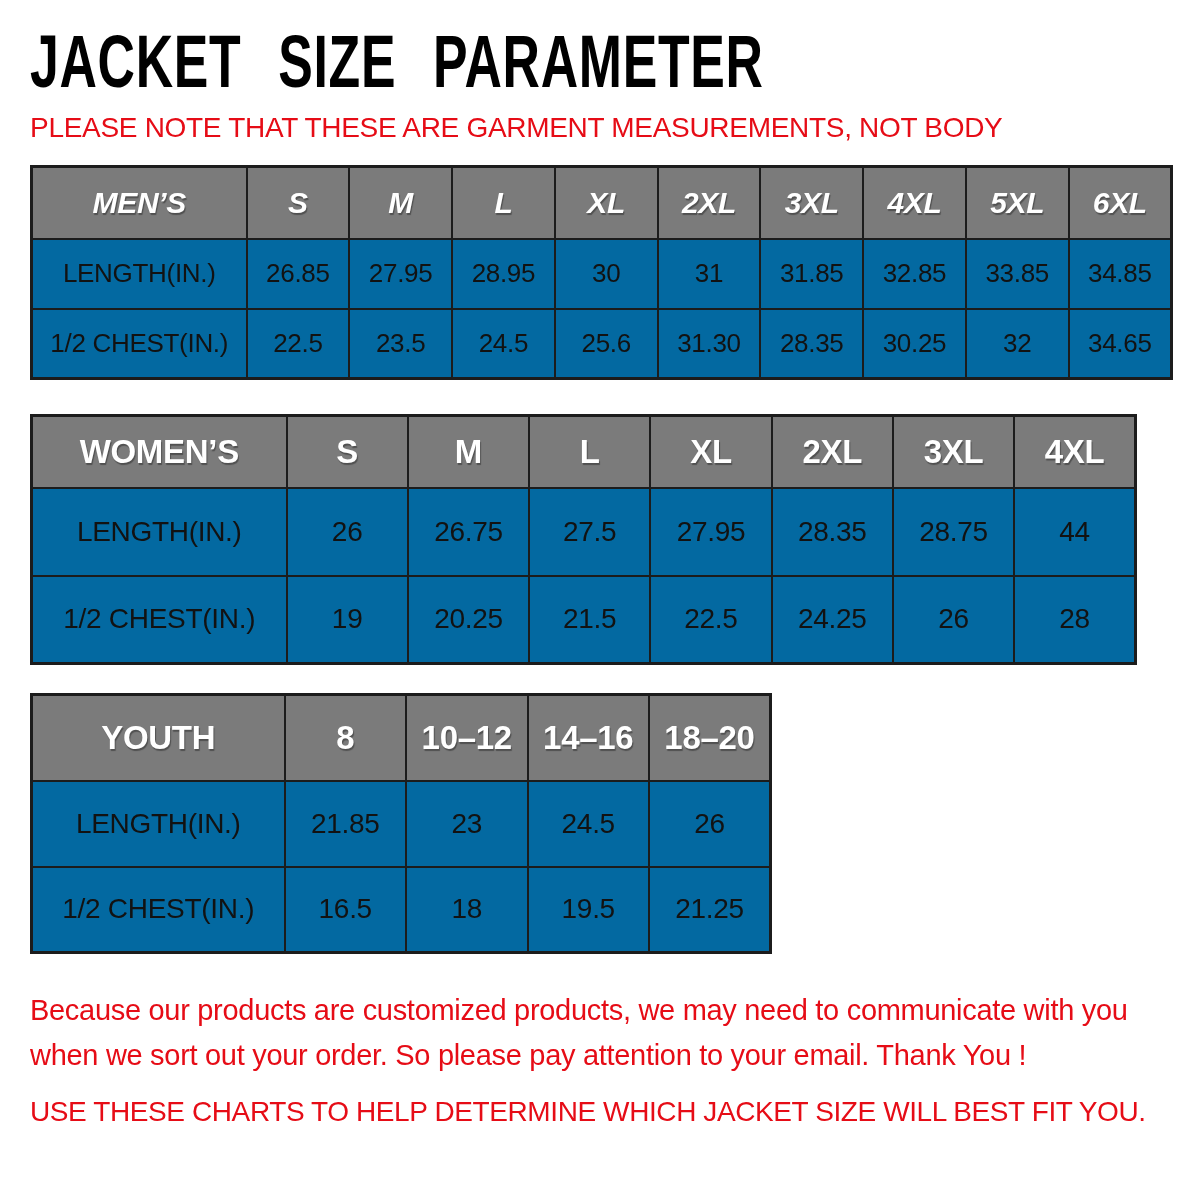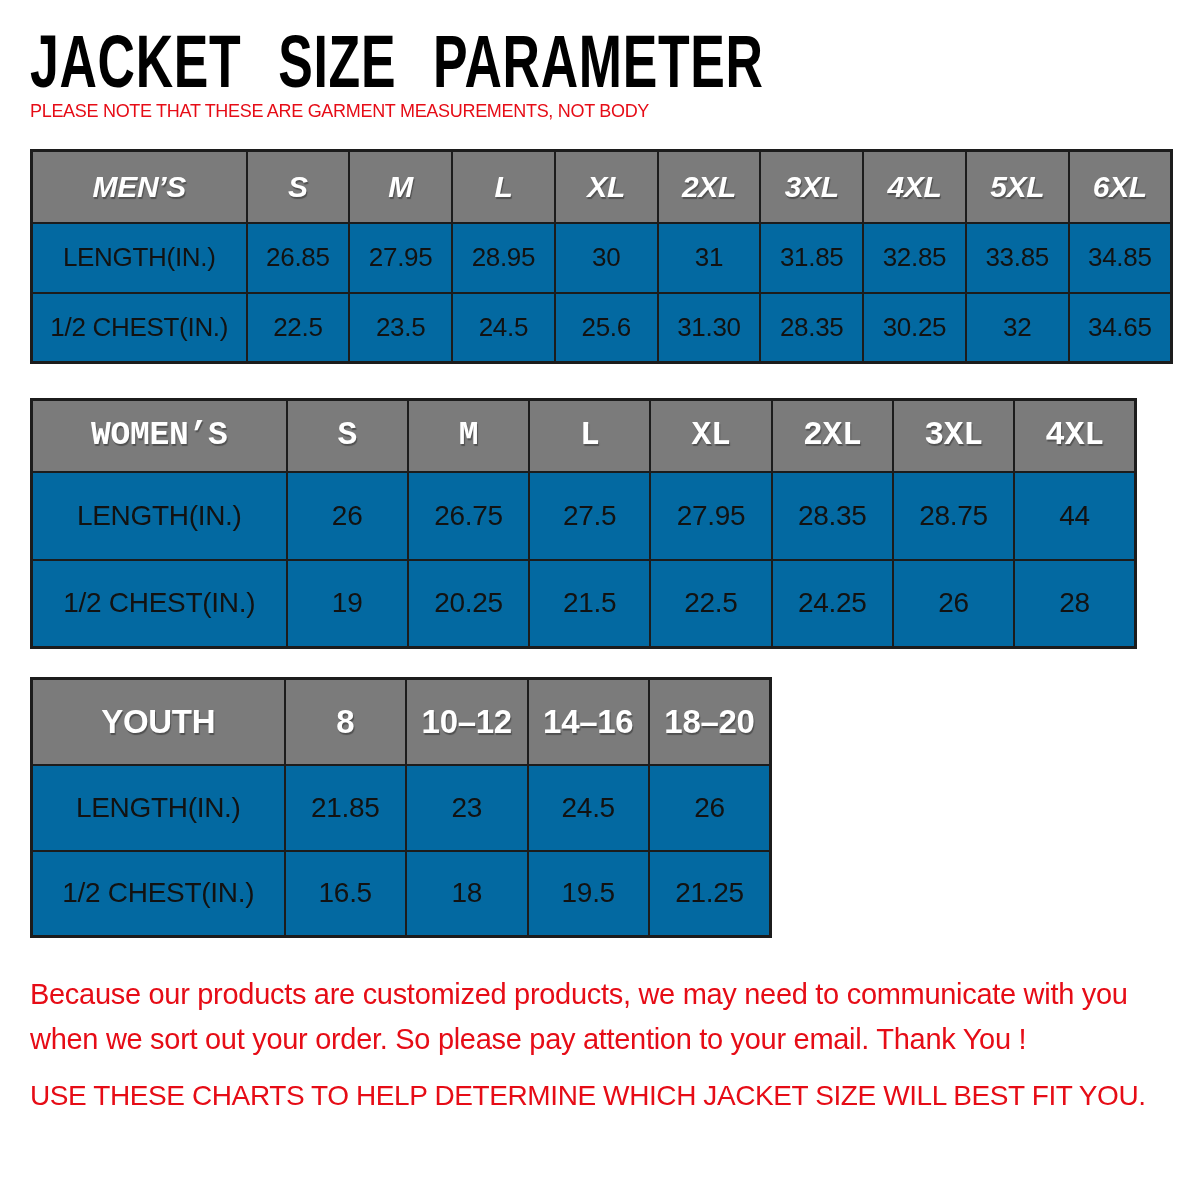--- a/index.html
+++ b/index.html
@@ -18,22 +18,22 @@
     padding:30px 0 0 30px;
   }
   
   .page-title{
     font-size:74px;line-height:64px;font-weight:700;color:#000;
     letter-spacing:1px;word-spacing:0.42em;white-space:nowrap;
     transform:scaleX(0.70);transform-origin:left top;
   }
   
   .garment-note{
-    margin-top:0;color:var(--accent-red);
-    font-size:18px;line-height:35px;font-weight:400;letter-spacing:-0.3px;
+    margin-top:16px;color:var(--accent-red);
+    font-size:28px;line-height:35px;font-weight:400;letter-spacing:-0.3px;
   }
   .garment-note span{display:block;}
   
   table.size-table{
     border-collapse:collapse;table-layout:fixed;
     border:3px solid var(--border);
   }
   table.size-table th,
   table.size-table td{
     border:2px solid var(--border);
@@ -48,21 +48,21 @@
   
   .tbl-mens{width:1143px;margin-top:20px;}
   .tbl-mens th:first-child,.tbl-mens td:first-child{width:215px;}
   .tbl-mens thead tr{height:72px;}
   .tbl-mens tbody tr{height:70px;}
   .tbl-mens th{font-size:30px;font-style:italic;}
   .tbl-mens td{font-size:26px;}
   
   .tbl-womens{width:1107px;margin-top:34px;}
   .tbl-womens th:first-child,.tbl-womens td:first-child{width:255px;}
-  .tbl-womens thead tr{height:72px;font-family:Liberation Mono, monospace;}
+  .tbl-womens thead tr{height:72px;}
   .tbl-womens tbody tr{height:88px;}
   .tbl-womens th{font-size:33px;}
   .tbl-womens td{font-size:28px;}
   
   .tbl-youth{width:742px;margin-top:28px;}
   .tbl-youth th:first-child,.tbl-youth td:first-child{width:253px;}
   .tbl-youth thead tr{height:86px;}
   .tbl-youth tbody tr{height:86px;}
   .tbl-youth th{font-size:33px;}
   .tbl-youth td{font-size:28px;}

